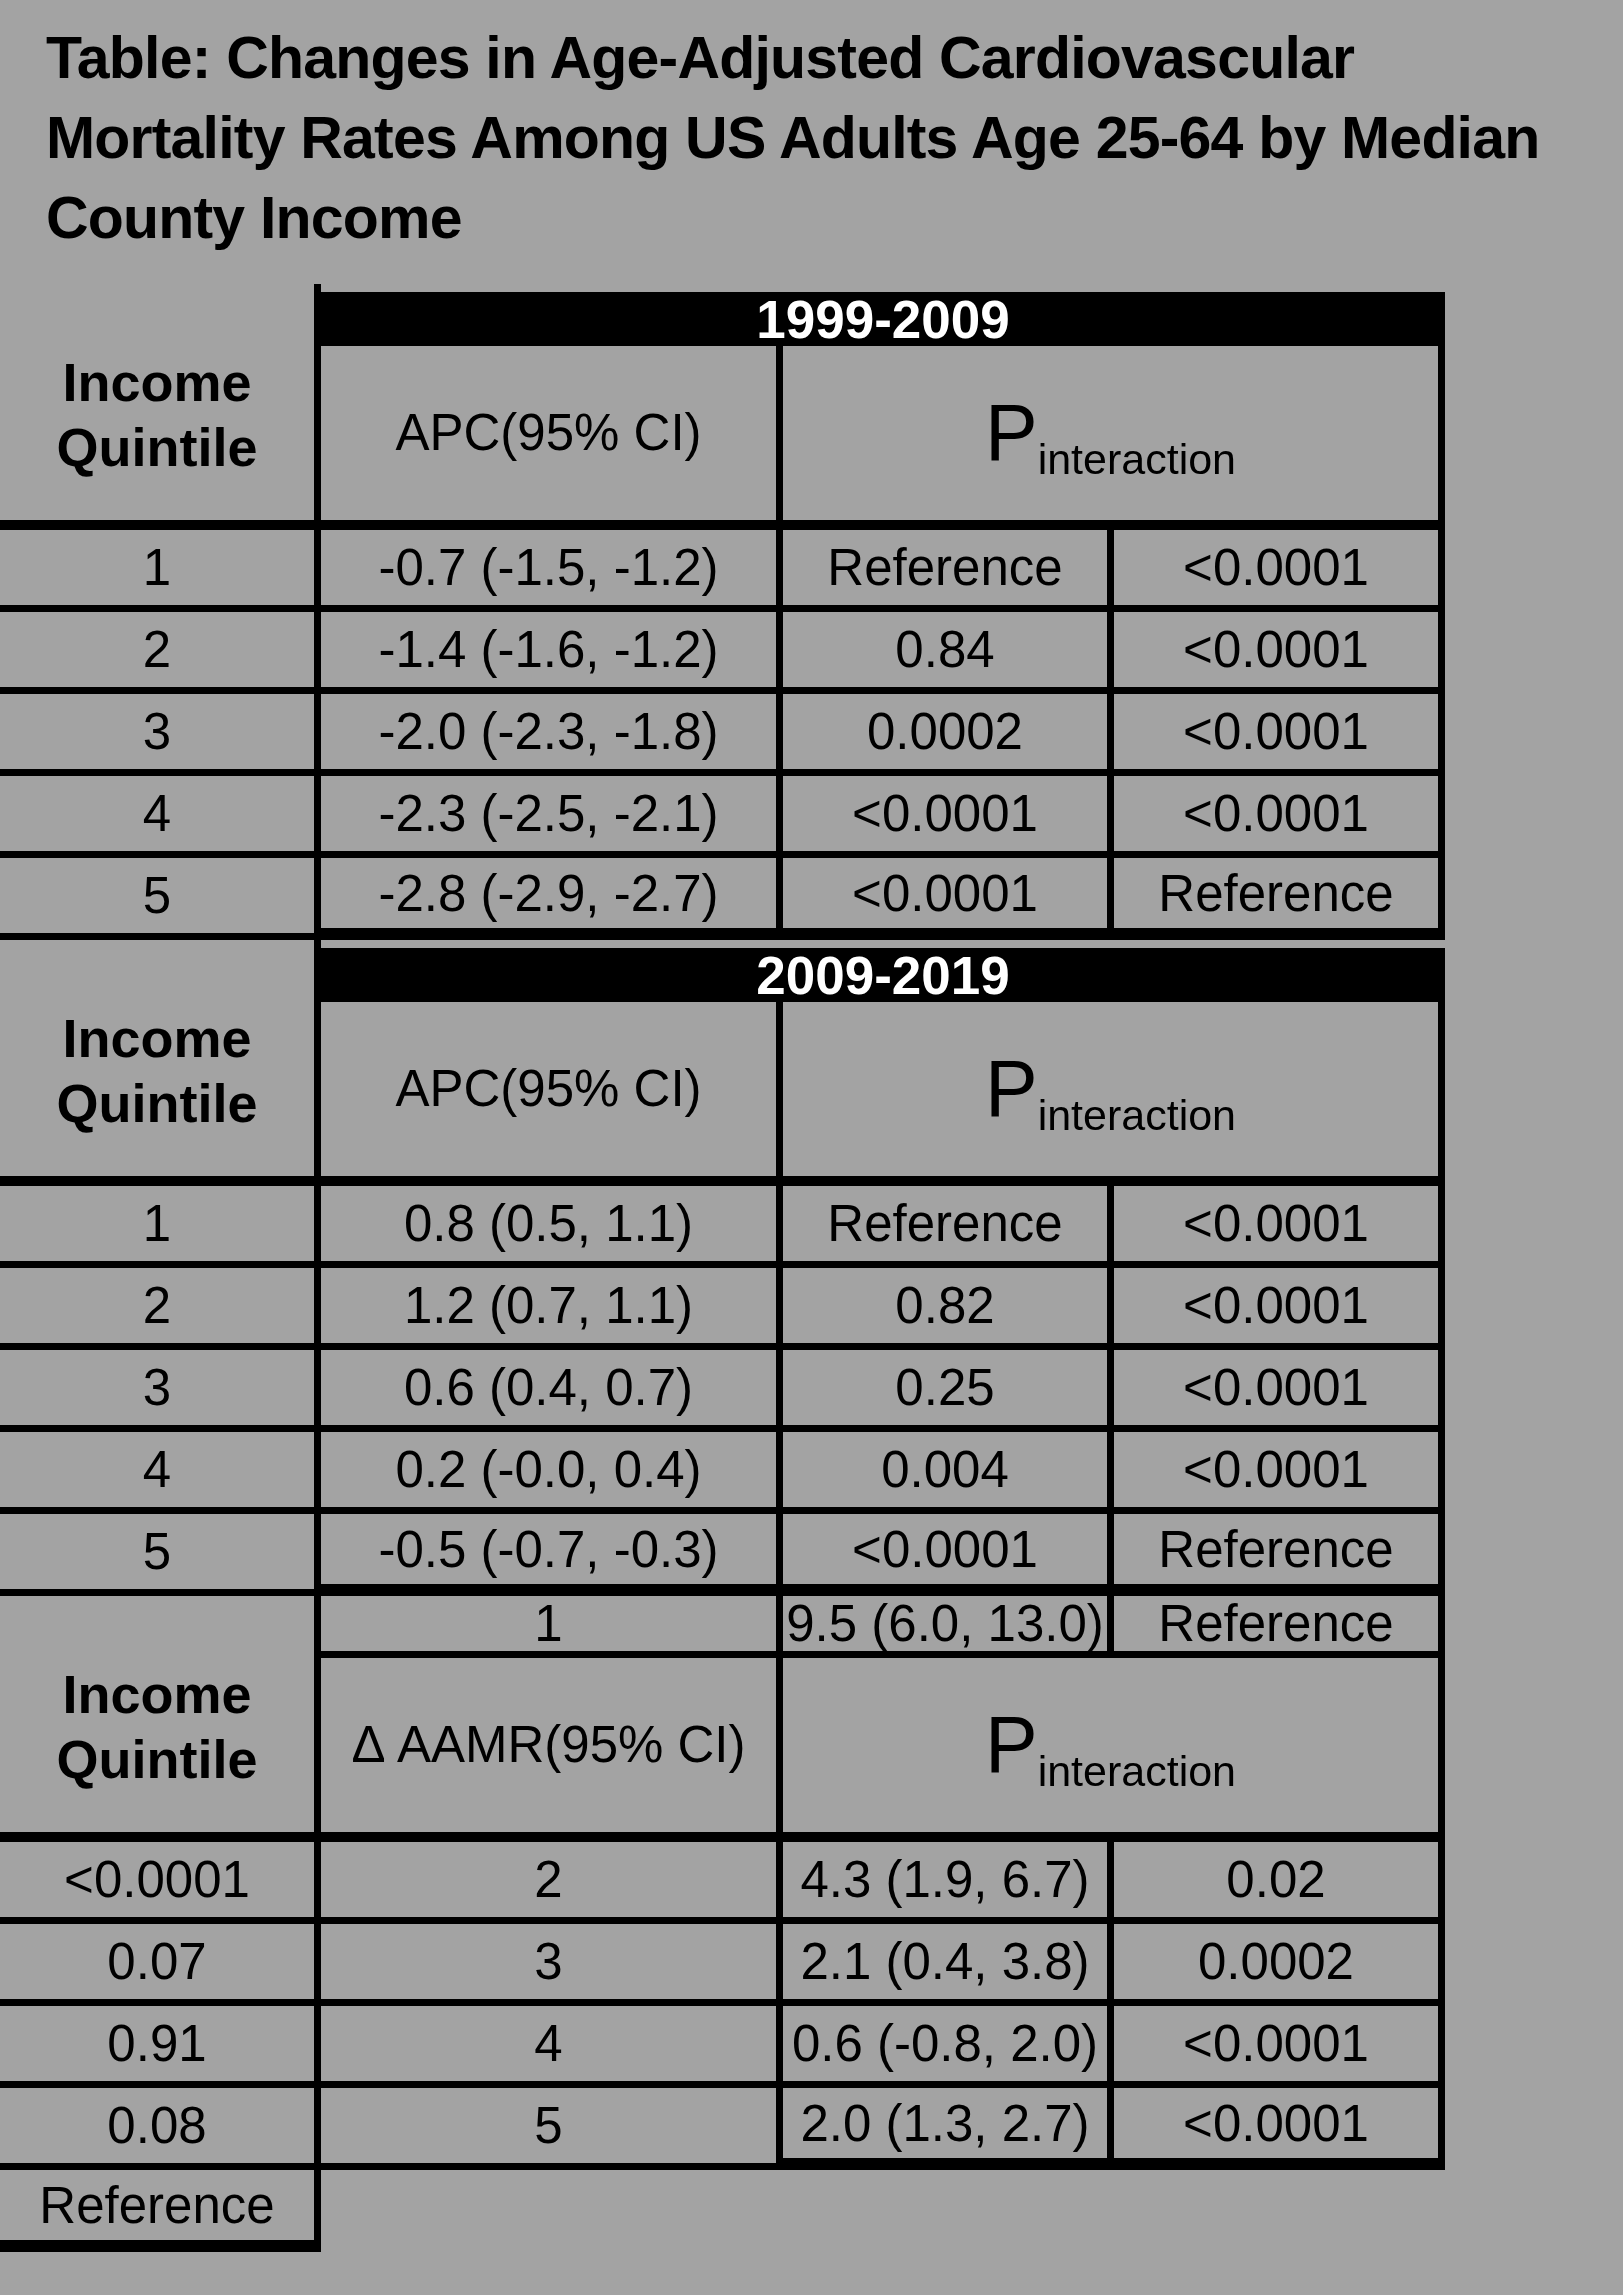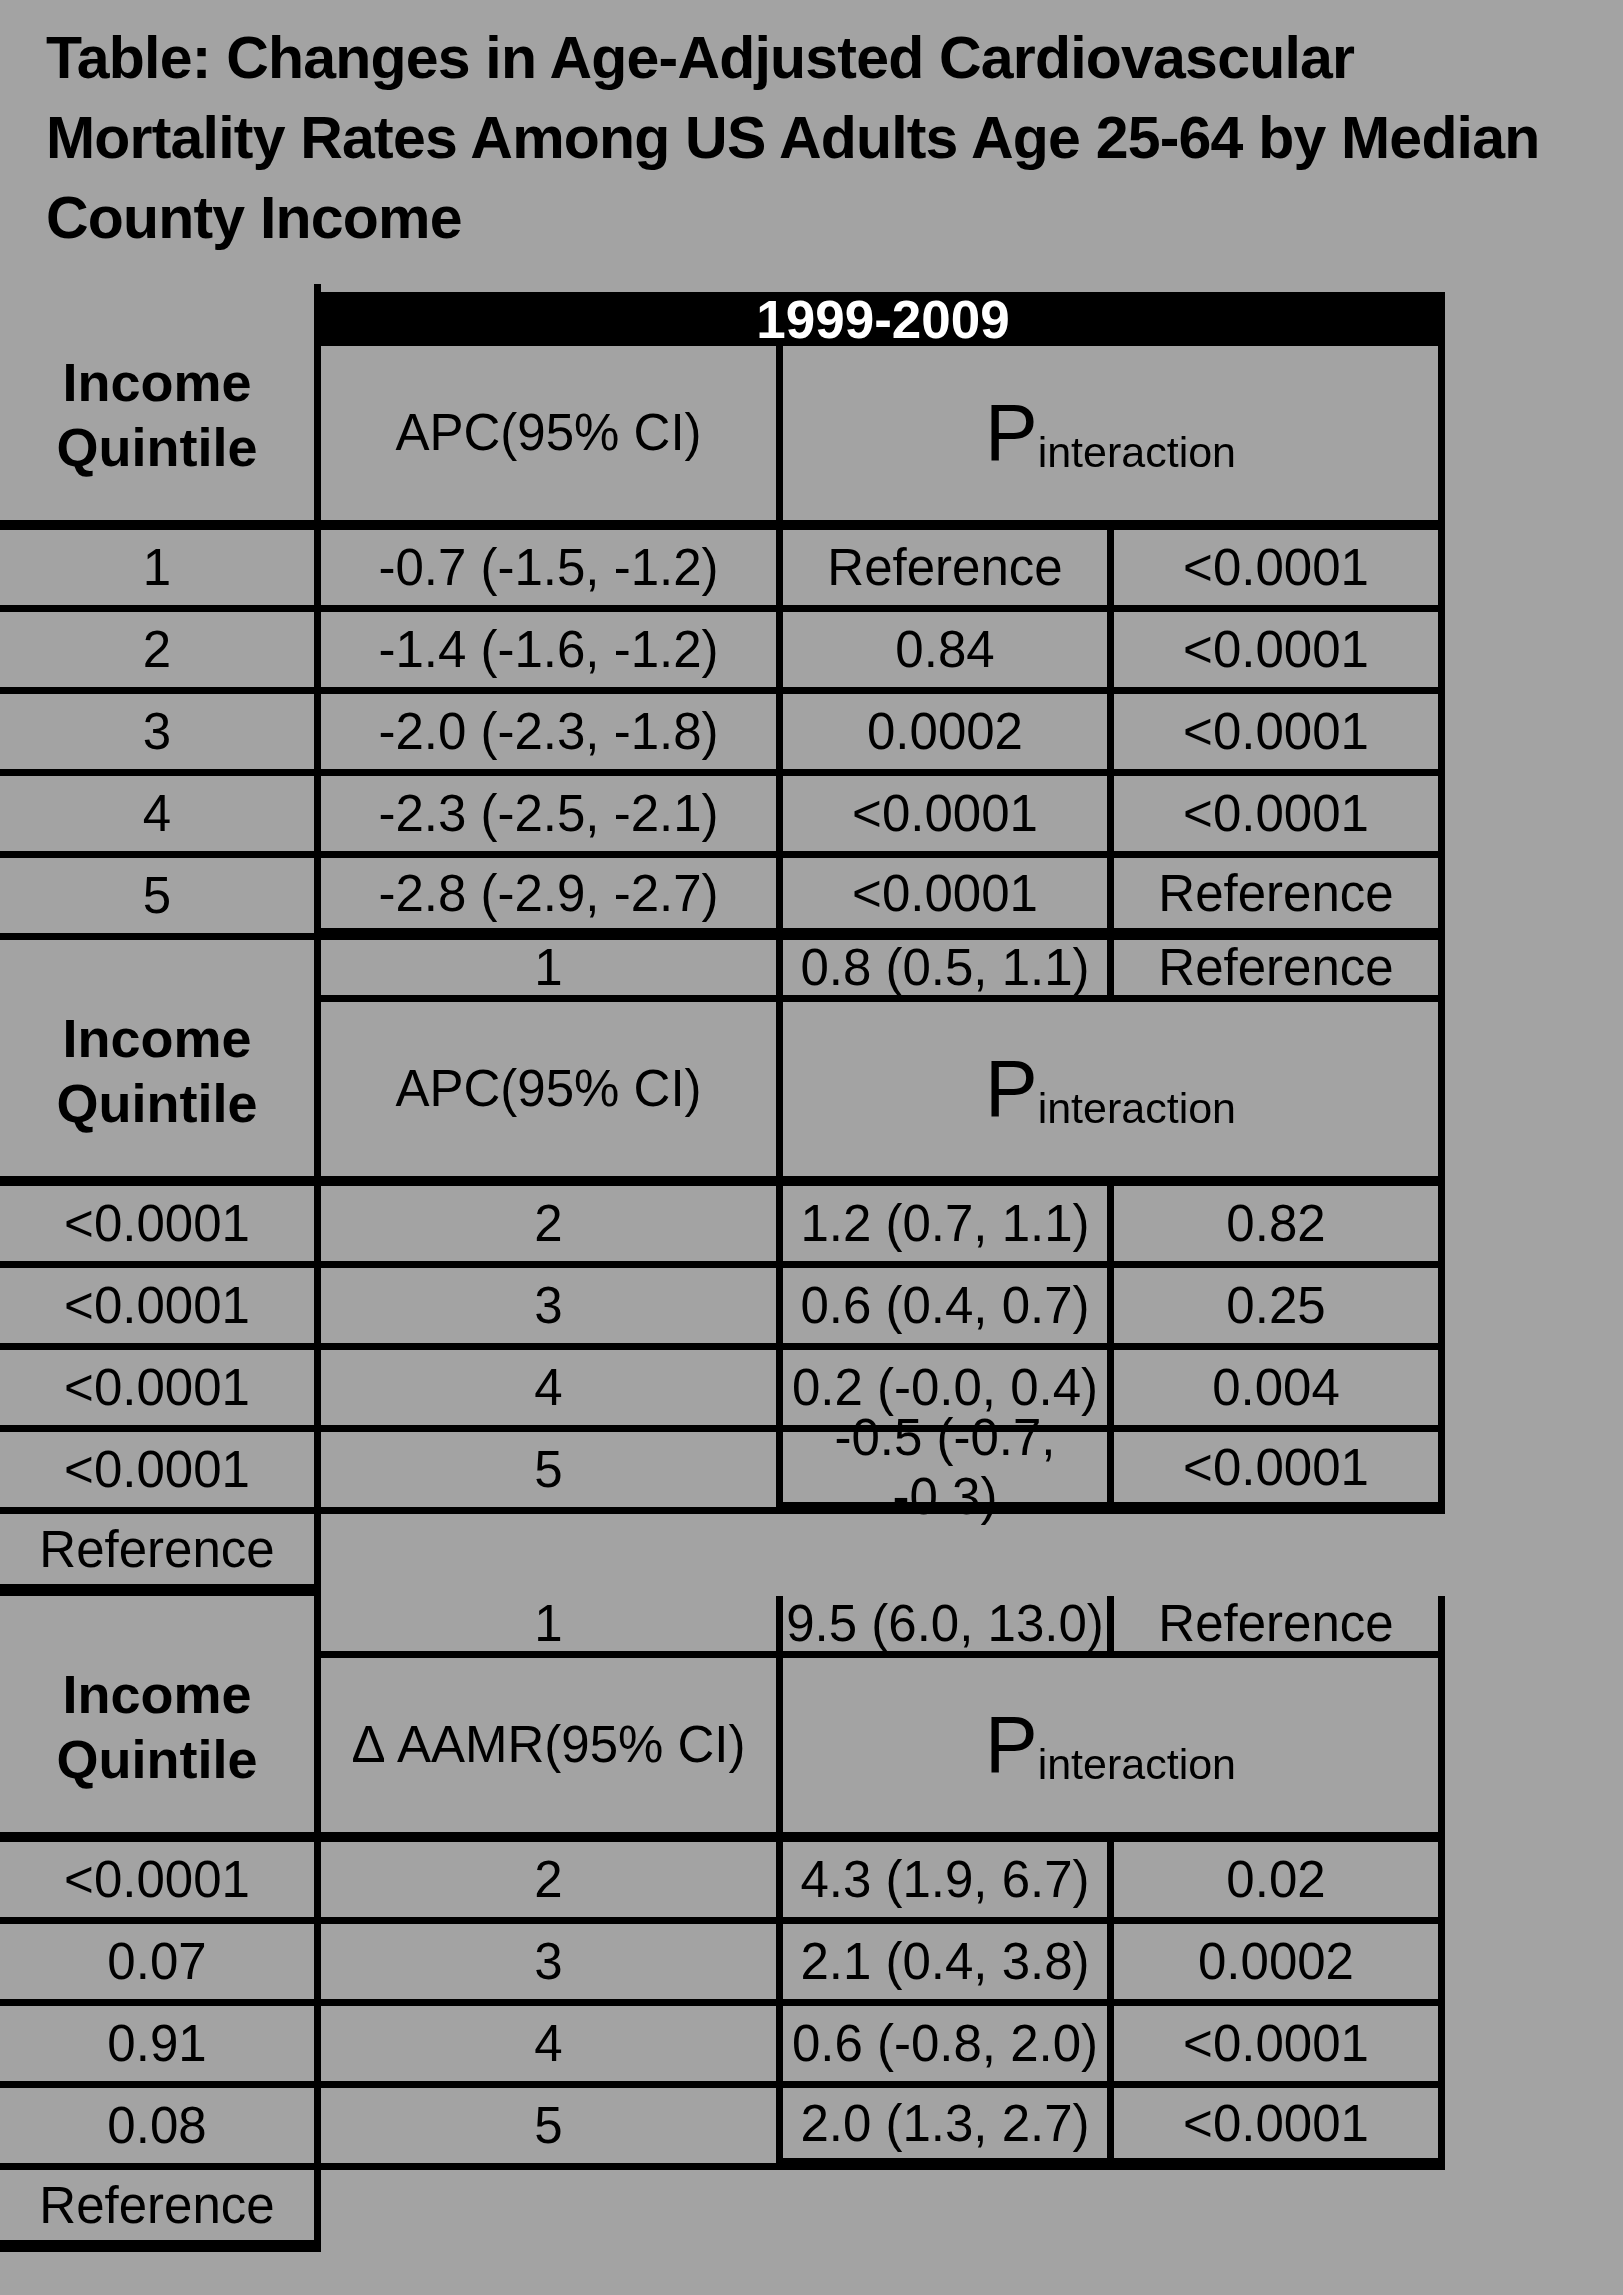--- a/index.html
+++ b/index.html
@@ -67,21 +67,21 @@
     border-bottom: 10.7px solid #000;
     font-size: 51px;
     line-height: 1.45;
   }
   .p-header {
     grid-area: 2 / 3 / 3 / 5;
     border-right: 7.4px solid #000;
     border-bottom: 10.7px solid #000;
   }
   .p-base { font-size: 79px; }
-  .p-sub  { font-size: 43px; position: relative; top: 19px; }
+  .p-sub  { font-size: 43px; position: relative; top: 26px; }
   .row { display: contents; }
   .c1, .c2, .c3, .c4 {
     border-right: 7.4px solid #000;
     border-bottom: 7.4px solid #000;
     font-size: 51px;
   }
   .row.last .c2, .row.last .c3, .row.last .c4 { border-bottom: 12.3px solid #000; }
 </style>
 </head>
 <body>
@@ -132,20 +132,21 @@
     <div class="cell c2">-2.8 (-2.9, -2.7)</div>
     <div class="cell c3">&lt;0.0001</div>
     <div class="cell c4">Reference</div>
   </div>
       </section>
       <section class="section">
     <div class="cell income-label">
       <span>Income</span>
       <span>Quintile</span>
     </div>
+    <div class="cell band">2009-2019</div>
     <div class="cell eff-header">
       <span>APC</span>
       <span>(95% CI)</span>
     </div>
     <div class="cell p-header">
       <span class="p-base">P</span>
           <span class="p-sub">interaction</span>
     </div>
   <div class="row">
     <div class="cell c1">1</div>

